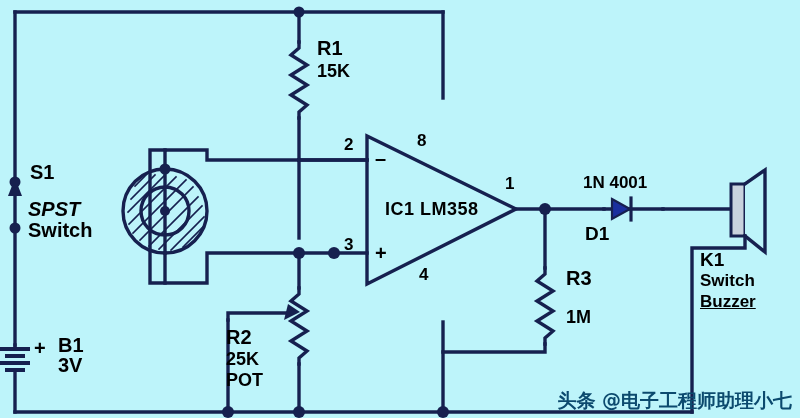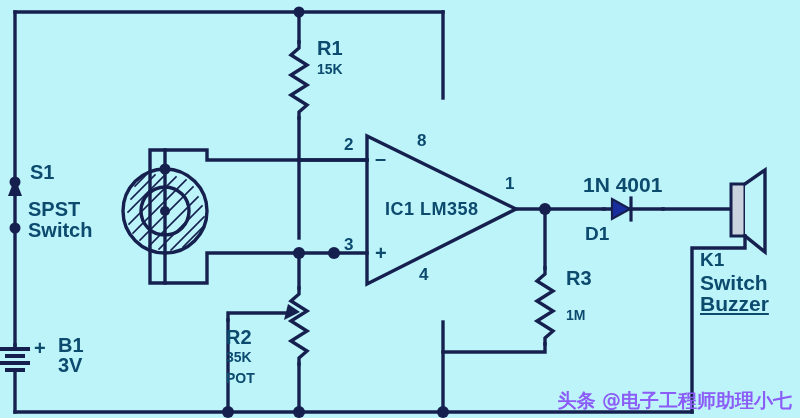--- a/index.html
+++ b/index.html
@@ -6,37 +6,37 @@
   body{font-family:"Liberation Sans",sans-serif;}
   #sheet{
     position:relative;
     width:800px;height:418px;
     background:#bdf4fa;
     overflow:hidden;
   }
   #sheet svg{position:absolute;left:0;top:0;width:800px;height:418px;}
   .lbl{
     position:absolute;
-    color:#0c4a6e;
+    color:#000000;
     font-family:"Liberation Sans",sans-serif;
     font-weight:bold;
     line-height:1.02;
     white-space:pre;
     letter-spacing:0px;
   }
   .t20{font-size:20px;}
   .t19{font-size:19px;}
-  .t18{font-size:14px;text-align:center;}
-  .t17{font-size:21px;}
+  .t18{font-size:18px;text-align:center;}
+  .t17{font-size:17px;}
   .pin{font-size:17px;font-weight:bold;}
   .ic-name{font-size:18px;font-weight:bold;letter-spacing:0.5px;}
   .wm{
     position:absolute;
     right:8px;bottom:4px;
-    color:#8b5cf6;
+    color:#0c4a6e;
     font-size:19px;
     font-family:"DejaVu Sans",sans-serif;
     font-weight:bold;
     white-space:pre;
   }
 </style>
 </head>
 <body>
 
 <div id="sheet">
@@ -139,32 +139,32 @@
         <path d="M140 240 L193 187"></path>
         <path d="M149 246 L198 197"></path>
         <path d="M159 249 L202 206"></path>
         <path d="M171 250 L204 217"></path>
         <path d="M183 247 L203 227"></path>
       </g>
     </g>
   </svg>
 
   <div class="lbl t20" style="left:30px;top:162px;">S1</div>
-  <div class="lbl t20" style="left:28px;top:199px;">SPST</div>
+  <div class="lbl t20" style="left:28px;top:199px;font-style:italic;">SPST</div>
   <div class="lbl t20" style="left:28px;top:220px;">Switch</div>
 
   <div class="lbl t20" style="left:34px;top:338px;">+</div>
   <div class="lbl t20" style="left:58px;top:335px;">B1</div>
   <div class="lbl t20" style="left:58px;top:355px;">3V</div>
 
   <div class="lbl t20" style="left:317px;top:38px;">R1</div>
   <div class="lbl t18" style="left:317px;top:62px;">15K</div>
 
   <div class="lbl t20" style="left:226px;top:327px;">R2</div>
-  <div class="lbl t18" style="left:226px;top:350px;">35K</div>
+  <div class="lbl t18" style="left:226px;top:350px;">25K</div>
   <div class="lbl t18" style="left:226px;top:371px;">POT</div>
 
   <div class="lbl t20" style="left:566px;top:268px;">R3</div>
   <div class="lbl t18" style="left:566px;top:308px;">1M</div>
 
   <div class="lbl pin" style="left:344px;top:136px;">2</div>
   <div class="lbl pin" style="left:344px;top:236px;">3</div>
   <div class="lbl pin" style="left:417px;top:132px;">8</div>
   <div class="lbl pin" style="left:419px;top:266px;">4</div>
   <div class="lbl pin" style="left:505px;top:175px;">1</div>

